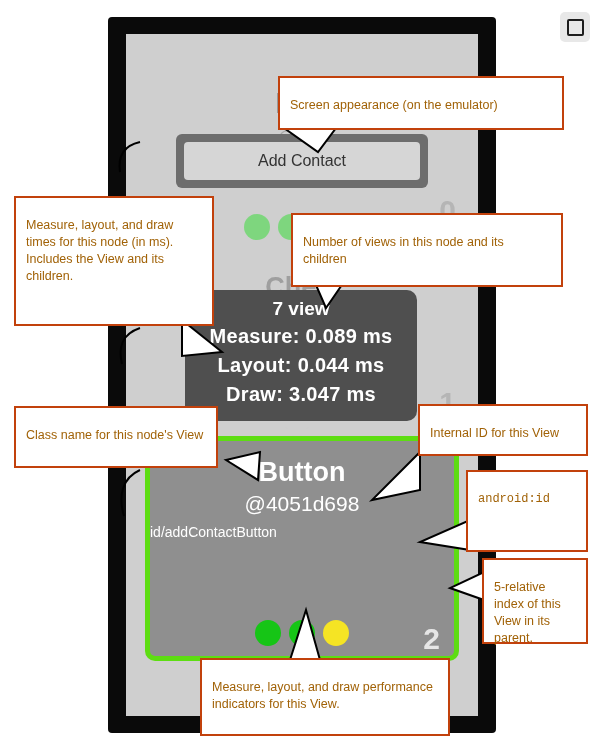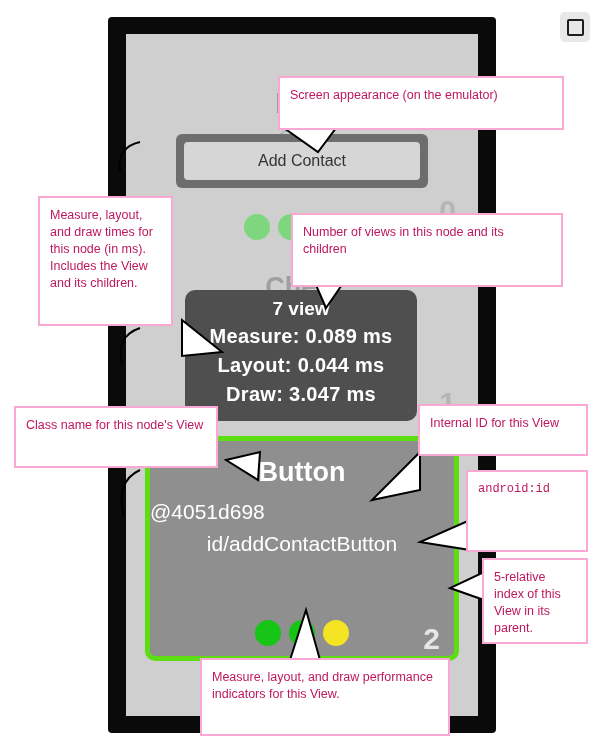--- a/index.html
+++ b/index.html
@@ -197,28 +197,27 @@
     box-sizing: border-box;
     color: #ffffff;
   }
   .node-panel .class-name {
     margin-top: 16px;
     text-align: center;
     font-size: 27px;
     font-weight: bold;
   }
   .node-panel .node-id {
-    margin-top: 12px;
-    text-align: left;
+    margin-top: 4px;
+    text-align: center;
     font-size: 21px;
   }
   .node-panel .android-id {
     margin-top: 8px;
-    text-align: center;
-    font-size: 21px;
+    font-size: 14px;
   }
   .node-panel .index {
     position: absolute;
     right: 14px;
     bottom: 0px;
     font-size: 30px;
     color: #e6e6e6;
     font-weight: bold;
   }
   .perf-dots {
@@ -231,26 +230,26 @@
   .perf-dots .dot {
     width: 26px;
     height: 26px;
     border-radius: 50%;
   }
 
   
   .callout {
     position: absolute;
     background: #ffffff;
-    border: 2px solid #f9a8d4;
+    border: 2px solid #c2410c;
     box-sizing: border-box;
-    padding: 9px 10px;
+    padding: 19px 10px;
     font-size: 12.5px;
     line-height: 17px;
-    color: #be185d;
+    color: #a16207;
     z-index: 20;
   }
   .callout .mono-line {
     font-family: "Liberation Mono", monospace;
     font-size: 12px;
   }
 
   
   #leaders {
     position: absolute;
@@ -332,21 +331,21 @@
 
     <polygon points="484,572 484,600 450,588" fill="#ffffff" stroke="#000000" stroke-width="2"></polygon>
 
     <polygon points="290,660 320,660 306,610" fill="#ffffff" stroke="#000000" stroke-width="2"></polygon>
   </svg>
 
   <div class="callout" style="left:278px; top:76px; width:286px; height:54px;">
     <span>Screen appearance (on the emulator)</span>
   </div>
 
-  <div class="callout" style="left:14px; top:196px; width:135px; height:130px;margin-left:24px;">
+  <div class="callout" style="left:14px; top:196px; width:200px; height:130px;">
     <span>Measure, layout, and draw times for this node (in ms). Includes the View and its children.</span>
   </div>
 
   <div class="callout" style="left:291px; top:213px; width:272px; height:74px;">
     <span>Number of views in this node and its children</span>
   </div>
 
   <div class="callout" style="left:14px; top:406px; width:204px; height:62px;">
     <span>Class name for this node's View</span>
   </div>

